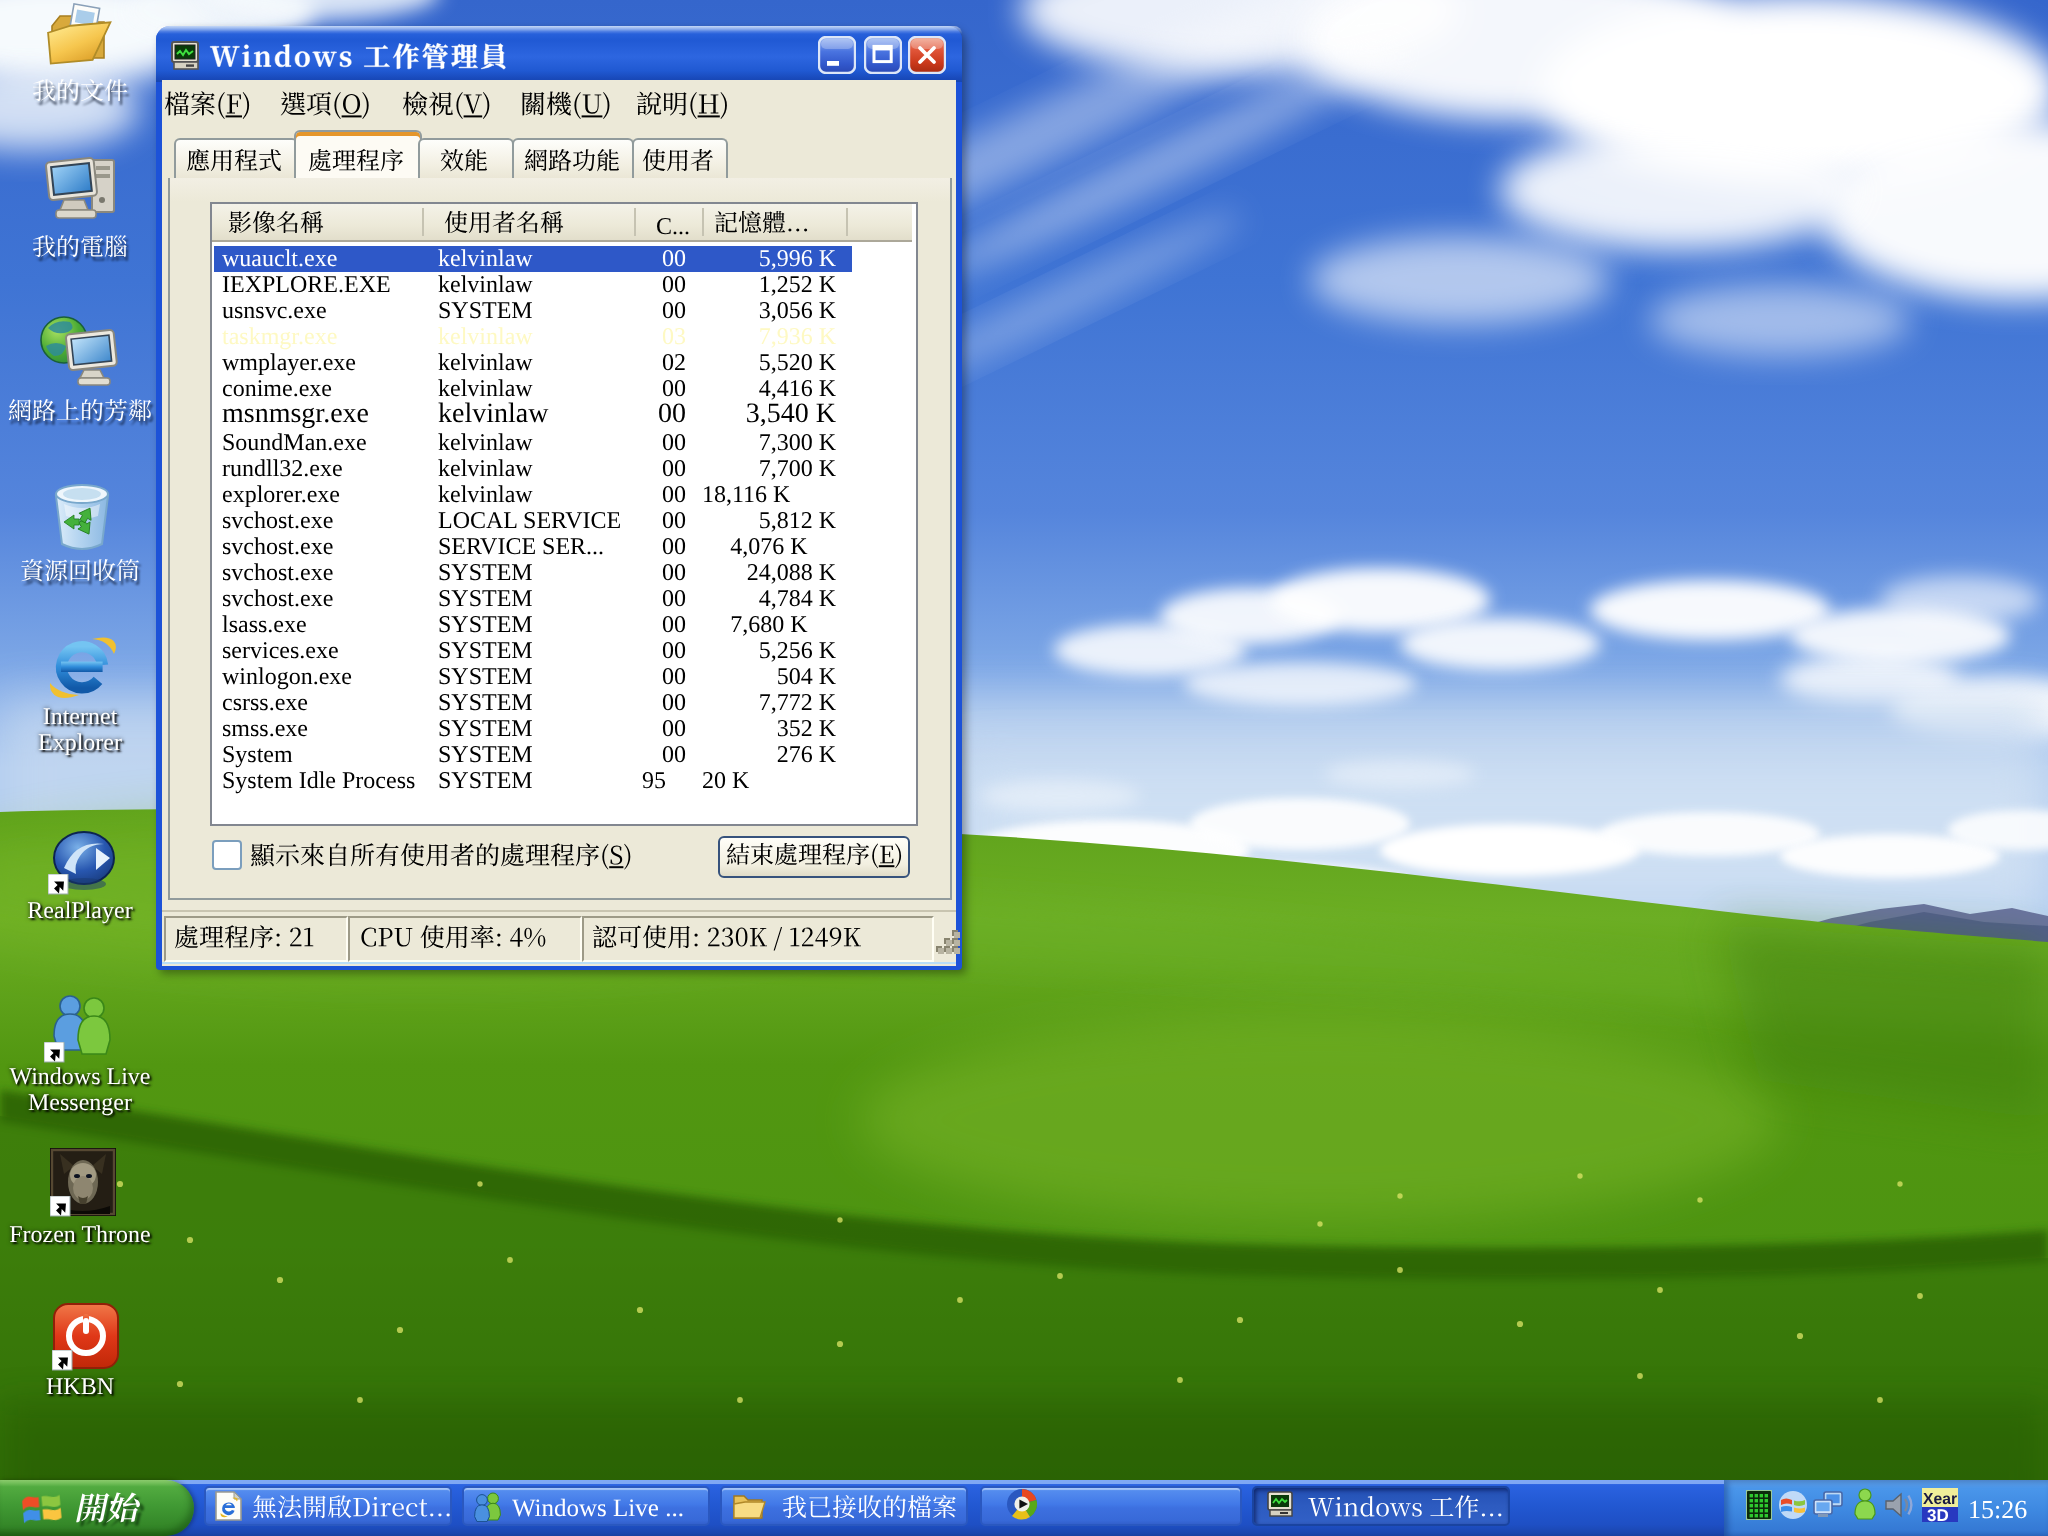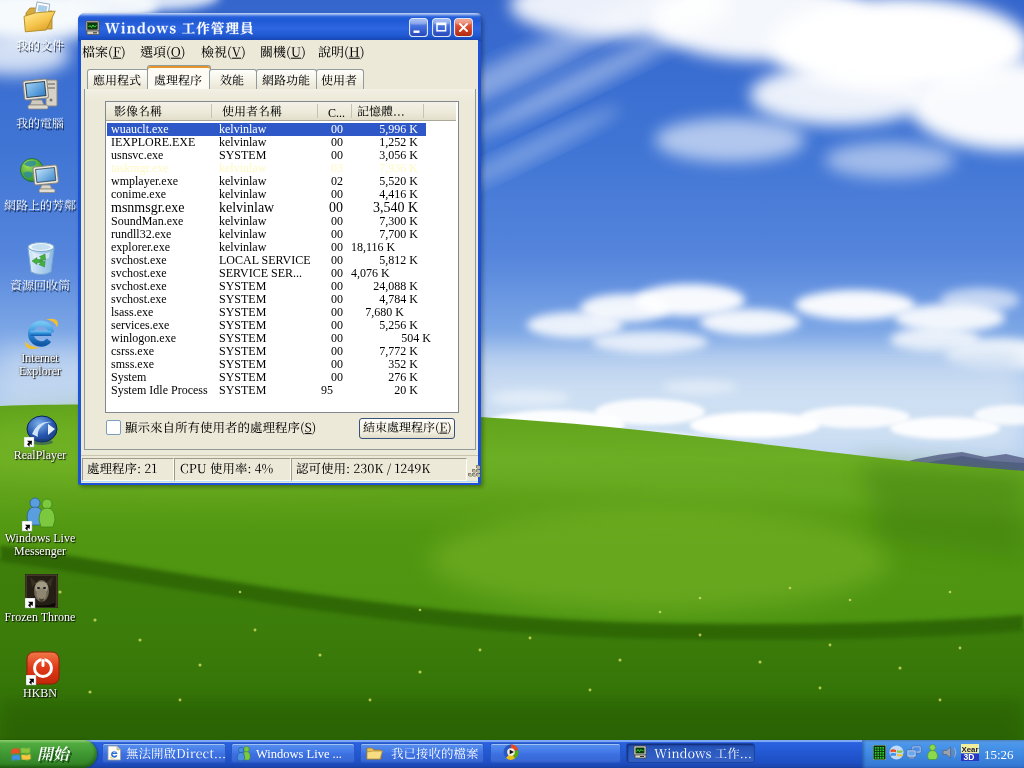--- a/index.html
+++ b/index.html
@@ -562,21 +562,21 @@
 <div class="abs" style="left:111px;top:253.7px;width:315px;height:13px;font-size:12px;line-height:13px;color:#000;white-space:nowrap">
     <span style="position:absolute;left:0">svchost.exe</span>
     <span style="position:absolute;left:108px">LOCAL SERVICE</span>
     <span style="position:absolute;left:200px;width:32px;text-align:right">00</span>
     <span style="position:absolute;left:240px;width:67px;text-align:right">5,812 K</span>
   </div>
 <div class="abs" style="left:111px;top:266.8px;width:315px;height:13px;font-size:12px;line-height:13px;color:#000;white-space:nowrap">
     <span style="position:absolute;left:0">svchost.exe</span>
     <span style="position:absolute;left:108px">SERVICE SER...</span>
     <span style="position:absolute;left:200px;width:32px;text-align:right">00</span>
-    <span style="position:absolute;left:240px;width:67px;text-align:left">4,076 K</span>
+    <span style="position:absolute;left:240px;width:67px;text-align:center">4,076 K</span>
   </div>
 <div class="abs" style="left:111px;top:279.8px;width:315px;height:13px;font-size:12px;line-height:13px;color:#000;white-space:nowrap">
     <span style="position:absolute;left:0">svchost.exe</span>
     <span style="position:absolute;left:108px">SYSTEM</span>
     <span style="position:absolute;left:200px;width:32px;text-align:right">00</span>
     <span style="position:absolute;left:240px;width:67px;text-align:right">24,088 K</span>
   </div>
 <div class="abs" style="left:111px;top:292.9px;width:315px;height:13px;font-size:12px;line-height:13px;color:#000;white-space:nowrap">
     <span style="position:absolute;left:0">svchost.exe</span>
     <span style="position:absolute;left:108px">SYSTEM</span>
@@ -592,21 +592,21 @@
 <div class="abs" style="left:111px;top:319.1px;width:315px;height:13px;font-size:12px;line-height:13px;color:#000;white-space:nowrap">
     <span style="position:absolute;left:0">services.exe</span>
     <span style="position:absolute;left:108px">SYSTEM</span>
     <span style="position:absolute;left:200px;width:32px;text-align:right">00</span>
     <span style="position:absolute;left:240px;width:67px;text-align:right">5,256 K</span>
   </div>
 <div class="abs" style="left:111px;top:332.1px;width:315px;height:13px;font-size:12px;line-height:13px;color:#000;white-space:nowrap">
     <span style="position:absolute;left:0">winlogon.exe</span>
     <span style="position:absolute;left:108px">SYSTEM</span>
     <span style="position:absolute;left:200px;width:32px;text-align:right">00</span>
-    <span style="position:absolute;left:253px;width:67px;text-align:right">504 K</span>
+    <span style="position:absolute;left:240px;width:67px;text-align:right">504 K</span>
   </div>
 <div class="abs" style="left:111px;top:345.2px;width:315px;height:13px;font-size:12px;line-height:13px;color:#000;white-space:nowrap">
     <span style="position:absolute;left:0">csrss.exe</span>
     <span style="position:absolute;left:108px">SYSTEM</span>
     <span style="position:absolute;left:200px;width:32px;text-align:right">00</span>
     <span style="position:absolute;left:240px;width:67px;text-align:right">7,772 K</span>
   </div>
 <div class="abs" style="left:111px;top:358.3px;width:315px;height:13px;font-size:12px;line-height:13px;color:#000;white-space:nowrap">
     <span style="position:absolute;left:0">smss.exe</span>
     <span style="position:absolute;left:108px">SYSTEM</span>
@@ -616,21 +616,21 @@
 <div class="abs" style="left:111px;top:371.3px;width:315px;height:13px;font-size:12px;line-height:13px;color:#000;white-space:nowrap">
     <span style="position:absolute;left:0">System</span>
     <span style="position:absolute;left:108px">SYSTEM</span>
     <span style="position:absolute;left:200px;width:32px;text-align:right">00</span>
     <span style="position:absolute;left:240px;width:67px;text-align:right">276 K</span>
   </div>
 <div class="abs" style="left:111px;top:384.4px;width:315px;height:13px;font-size:12px;line-height:13px;color:#000;white-space:nowrap">
     <span style="position:absolute;left:0">System Idle Process</span>
     <span style="position:absolute;left:108px">SYSTEM</span>
     <span style="position:absolute;left:200px;width:32px;text-align:center">95</span>
-    <span style="position:absolute;left:240px;width:67px;text-align:right">20 K</span>
+    <span style="position:absolute;left:240px;width:67px;text-align:left">20 K</span>
   </div>
 <div class="abs" style="left:106px;top:420px;width:13px;height:13px;background:#fff;
 border:1px solid #7b9ebd;border-radius:2px"></div>
 <svg style="position:absolute;left:125px;top:418.9px;overflow:visible;" width="191" height="17">
     <g transform="translate(0,13.1)">
       <path transform="scale(0.012500,-0.012500)" d="M734 72Q728 58 701 65Q679 38 644 10Q609 -17 568 -40Q527 -63 485 -78L476 -64Q510 -41 543 -11Q575 19 602 52Q629 86 645 117ZM624 131Q624 128 616 123Q609 117 597 113Q585 109 571 109H560V629V661L628 629H882V600H624ZM830 629 866 668 942 608Q932 596 904 591V140Q904 137 895 132Q886 126 873 122Q861 118 849 118H839V629ZM765 112Q826 94 865 71Q904 47 924 22Q945 -2 950 -24Q955 -45 948 -60Q942 -75 928 -79Q913 -83 894 -72Q884 -42 861 -9Q838 24 810 53Q781 83 755 103ZM779 768Q762 731 739 686Q716 642 695 614H672Q676 633 679 660Q682 687 685 716Q688 745 690 768ZM877 184V154H592V184ZM877 336V306H592V336ZM877 483V454H592V483ZM878 832Q878 832 887 825Q895 818 909 807Q922 796 937 783Q952 770 964 758Q961 742 939 742H529L521 772H830ZM135 125Q157 54 146 5Q136 -43 113 -64Q98 -77 78 -79Q58 -81 49 -65Q41 -51 48 -37Q56 -23 69 -12Q91 4 106 44Q122 84 117 125ZM432 143Q481 124 506 100Q531 75 537 53Q543 30 535 15Q528 -1 513 -5Q498 -9 482 5Q480 38 461 75Q443 112 421 136ZM324 127Q369 99 391 69Q413 40 416 15Q420 -10 412 -25Q403 -41 388 -44Q373 -46 357 -31Q358 6 343 49Q329 91 311 121ZM214 125Q253 91 269 58Q285 25 285 -2Q286 -29 275 -45Q265 -62 249 -64Q234 -65 219 -47Q227 -7 220 40Q213 87 200 120ZM449 298Q491 270 511 242Q531 213 535 190Q539 167 532 152Q525 136 511 134Q498 131 484 145Q484 181 469 222Q453 264 436 292ZM538 402Q534 394 520 389Q506 384 482 394L509 400Q490 370 460 332Q429 293 394 256Q359 218 325 190L324 202H358Q355 176 346 160Q338 144 328 140L291 213Q291 213 299 215Q307 218 312 219Q332 238 354 267Q375 296 396 329Q416 362 433 393Q449 424 458 446ZM310 206Q338 207 393 213Q448 218 507 224L508 207Q492 202 463 193Q435 184 400 174Q366 164 331 154ZM471 483Q467 475 453 469Q440 463 415 473L442 479Q428 458 407 433Q385 409 361 385Q337 362 314 345L313 357H347Q345 331 336 315Q328 300 319 295L281 366Q281 366 288 369Q296 371 299 373Q317 388 335 415Q353 443 368 473Q382 502 389 521ZM297 362Q321 362 368 364Q415 366 463 369L465 352Q453 348 428 341Q403 334 373 325Q344 317 317 310ZM217 288Q256 260 274 233Q292 207 295 184Q298 162 290 148Q283 134 270 131Q257 129 244 143Q244 177 232 217Q219 256 204 282ZM324 394Q320 386 305 383Q290 379 268 391L296 396Q275 367 241 328Q207 289 167 251Q127 213 89 184V196H121Q118 171 110 156Q102 141 93 136L55 207Q55 207 64 210Q72 212 77 214Q100 233 126 263Q151 293 176 326Q200 360 219 391Q239 423 250 447ZM71 201Q100 202 156 208Q212 213 272 219L273 203Q256 197 227 188Q198 179 163 169Q128 159 93 149ZM256 482Q252 474 238 469Q224 463 199 473L227 479Q212 458 188 433Q165 407 138 383Q111 359 85 341L84 353H118Q116 327 108 312Q99 296 90 291L52 363Q52 363 60 365Q67 367 71 369Q91 384 112 413Q132 441 149 472Q165 502 174 522ZM70 358Q95 359 145 361Q194 362 245 366L246 349Q233 345 207 338Q182 330 151 321Q120 312 90 305ZM92 813 165 782H414L446 819L516 765Q512 759 504 755Q496 751 481 748V521Q481 518 465 510Q449 503 427 503H417V752H153V512Q153 509 139 501Q125 493 102 493H92V782ZM450 561V532H131V561ZM451 670V641H128V670Z M1537 -57Q1537 -61 1521 -69Q1505 -78 1477 -78H1465V502H1537ZM1366 328Q1362 321 1354 317Q1345 313 1327 315Q1301 267 1260 212Q1220 157 1168 104Q1116 52 1055 12L1045 24Q1093 71 1135 133Q1178 194 1211 257Q1243 321 1261 374ZM1673 367Q1757 323 1812 278Q1866 234 1896 193Q1926 152 1936 120Q1945 88 1940 67Q1935 46 1918 42Q1902 37 1880 52Q1869 88 1845 129Q1821 170 1790 212Q1759 253 1725 291Q1692 329 1661 359ZM1862 572Q1862 572 1872 564Q1882 556 1897 544Q1912 532 1929 519Q1945 505 1959 492Q1955 476 1932 476H1053L1044 506H1809ZM1761 804Q1761 804 1771 797Q1780 790 1795 778Q1809 766 1826 753Q1842 739 1856 727Q1852 711 1829 711H1163L1155 740H1709Z M2053 677H2801L2852 741Q2852 741 2862 733Q2872 726 2886 714Q2901 703 2917 689Q2933 676 2947 664Q2943 648 2920 648H2062ZM2462 838 2568 827Q2566 817 2559 809Q2551 802 2532 799V-51Q2532 -56 2523 -63Q2514 -70 2502 -75Q2489 -80 2476 -80H2462ZM2532 408Q2574 324 2642 251Q2710 178 2794 125Q2878 71 2966 42L2964 32Q2943 29 2925 13Q2908 -3 2901 -29Q2816 11 2742 73Q2668 134 2611 217Q2554 300 2516 400ZM2253 494Q2305 477 2337 456Q2368 435 2382 413Q2397 392 2399 373Q2400 355 2392 343Q2384 331 2370 329Q2356 328 2340 339Q2334 364 2318 391Q2302 418 2283 443Q2263 468 2243 487ZM2462 429 2506 342Q2459 269 2388 199Q2316 128 2228 69Q2141 10 2045 -31L2036 -16Q2124 31 2206 100Q2289 169 2355 253Q2422 337 2462 429ZM2256 614 2358 582Q2355 573 2346 568Q2337 562 2321 563Q2285 461 2227 385Q2170 309 2099 262L2086 274Q2142 332 2187 420Q2232 508 2256 614ZM2704 487Q2767 467 2807 442Q2846 417 2866 392Q2887 367 2891 345Q2896 323 2890 308Q2883 294 2868 290Q2853 287 2835 299Q2825 329 2801 362Q2778 395 2749 426Q2720 457 2694 478ZM2701 614 2806 588Q2803 578 2795 572Q2786 566 2769 566Q2741 473 2694 404Q2647 335 2583 292L2571 303Q2618 357 2652 438Q2687 518 2701 614Z M3200 670V706L3277 670H3779V641H3270V-50Q3270 -54 3262 -61Q3254 -67 3241 -72Q3228 -77 3213 -77H3200ZM3740 670H3729L3769 716L3855 648Q3850 641 3839 636Q3827 630 3812 627V-49Q3811 -52 3801 -59Q3791 -65 3777 -70Q3763 -75 3750 -75H3740ZM3235 459H3775V430H3235ZM3235 242H3775V213H3235ZM3235 22H3775V-8H3235ZM3456 839 3576 818Q3574 809 3565 802Q3557 796 3540 795Q3521 763 3492 723Q3463 683 3432 650H3412Q3421 678 3430 710Q3438 743 3445 777Q3452 810 3456 839Z M4832 -52Q4832 -56 4817 -65Q4801 -74 4774 -74H4763V500H4832ZM4953 762Q4936 747 4899 762Q4857 753 4802 743Q4747 733 4686 725Q4625 718 4568 713L4564 728Q4616 742 4673 762Q4729 781 4781 802Q4832 823 4865 841ZM4636 741Q4632 733 4613 730V492Q4613 435 4609 375Q4604 315 4591 254Q4577 193 4550 134Q4523 74 4479 19Q4435 -35 4369 -81L4355 -69Q4436 12 4477 104Q4517 196 4531 294Q4545 392 4545 492V772ZM4883 570Q4883 570 4892 563Q4900 556 4914 545Q4928 534 4943 521Q4957 508 4970 496Q4966 480 4943 480H4571V510H4836ZM4488 774Q4474 760 4438 773Q4401 762 4351 748Q4302 735 4248 723Q4194 710 4144 702L4138 719Q4184 734 4234 756Q4285 778 4331 800Q4377 823 4407 841ZM4207 725Q4203 716 4185 714V443Q4185 382 4182 313Q4179 244 4166 174Q4153 104 4126 39Q4099 -27 4051 -83L4035 -72Q4074 4 4092 91Q4109 177 4113 267Q4118 357 4118 444V755ZM4368 585 4406 626 4488 562Q4483 556 4472 551Q4460 546 4445 543V259Q4445 256 4435 251Q4425 246 4413 242Q4400 238 4388 238H4378V585ZM4413 324V294H4142V324ZM4413 585V555H4142V585Z M5280 499 5306 517 5363 501H5350V323Q5350 276 5346 222Q5343 169 5329 114Q5315 59 5287 8Q5259 -44 5209 -88L5196 -76Q5235 -17 5253 50Q5270 117 5275 186Q5280 256 5280 323V501ZM5782 501V472H5308V501ZM5717 501 5754 546 5846 478Q5840 471 5827 465Q5815 459 5798 456V20Q5798 -6 5791 -27Q5784 -48 5761 -61Q5737 -73 5688 -78Q5686 -62 5681 -49Q5676 -35 5665 -26Q5653 -17 5633 -11Q5613 -4 5578 1V17Q5578 17 5594 16Q5610 15 5633 13Q5656 11 5676 10Q5696 9 5704 9Q5718 9 5723 14Q5728 19 5728 30V501ZM5773 198V169H5310V198ZM5773 353V323H5310V353ZM5527 811Q5523 802 5515 797Q5507 793 5487 793Q5462 720 5424 641Q5385 563 5333 486Q5280 409 5211 342Q5143 274 5058 222L5046 233Q5119 291 5178 364Q5238 436 5284 517Q5330 598 5363 682Q5396 765 5415 843ZM5855 742Q5855 742 5864 735Q5873 728 5888 717Q5903 705 5919 692Q5935 679 5948 666Q5944 650 5921 650H5067L5058 680H5804Z M6316 697H6821L6871 761Q6871 761 6880 753Q6889 746 6904 734Q6918 722 6934 709Q6950 696 6963 684Q6961 676 6954 672Q6947 668 6936 668H6324ZM6397 347H6858V318H6397ZM6827 559H6817L6855 600L6939 537Q6934 531 6922 525Q6911 520 6896 516V289Q6896 286 6886 280Q6876 275 6863 270Q6850 266 6838 266H6827ZM6351 559V591L6424 559H6851V530H6419V284Q6419 281 6411 275Q6402 270 6389 265Q6376 261 6361 261H6351ZM6421 260Q6454 199 6508 153Q6563 108 6634 75Q6704 43 6790 25Q6875 6 6972 1L6971 -9Q6949 -15 6932 -33Q6916 -51 6911 -78Q6782 -60 6684 -20Q6586 20 6517 86Q6448 153 6405 251ZM6590 837 6695 827Q6694 817 6686 809Q6679 802 6659 799V383Q6658 296 6639 225Q6619 153 6574 96Q6529 39 6452 -5Q6376 -49 6262 -79L6254 -62Q6381 -17 6454 44Q6528 106 6559 190Q6590 273 6590 382ZM6169 542 6201 583 6268 558Q6266 551 6259 547Q6251 542 6238 540V-56Q6238 -59 6230 -64Q6221 -69 6208 -74Q6196 -79 6182 -79H6169ZM6254 839 6362 806Q6359 796 6350 790Q6341 784 6324 785Q6291 694 6247 609Q6204 524 6154 453Q6104 381 6047 326L6033 336Q6076 397 6117 478Q6159 559 6194 651Q6229 744 6254 839Z M7167 766V776V801L7249 766H7236V462Q7236 394 7231 322Q7226 250 7208 179Q7190 108 7153 43Q7116 -23 7052 -77L7037 -67Q7095 8 7122 94Q7150 179 7158 272Q7167 366 7167 461ZM7204 533H7819V503H7204ZM7204 766H7829V738H7204ZM7198 293H7819V264H7198ZM7791 766H7780L7818 813L7908 744Q7903 737 7891 731Q7878 724 7861 721V25Q7861 -3 7854 -23Q7847 -44 7824 -57Q7800 -70 7750 -76Q7749 -59 7743 -45Q7738 -32 7728 -24Q7716 -15 7696 -9Q7675 -2 7639 3V19Q7639 19 7655 17Q7672 16 7695 14Q7718 12 7738 11Q7758 10 7766 10Q7781 10 7786 15Q7791 21 7791 33ZM7469 764H7538V-47Q7538 -51 7523 -60Q7508 -70 7481 -70H7469Z M8403 841 8506 831Q8505 821 8497 815Q8490 808 8473 805V495H8403ZM8147 692H8580L8628 752Q8628 752 8637 745Q8646 738 8660 727Q8674 716 8689 703Q8705 690 8717 678Q8713 662 8692 662H8155ZM8045 511H8814L8864 574Q8864 574 8874 567Q8883 559 8897 548Q8912 536 8927 523Q8943 510 8957 498Q8953 483 8930 483H8054ZM8820 810 8910 745Q8904 738 8894 736Q8884 735 8867 742Q8805 664 8718 585Q8632 506 8525 433Q8417 360 8294 298Q8171 236 8036 192L8028 208Q8153 259 8271 328Q8388 397 8492 477Q8595 557 8679 642Q8763 727 8820 810ZM8284 355V388L8358 355H8770V326H8353V-55Q8353 -58 8344 -64Q8336 -70 8323 -74Q8309 -79 8294 -79H8284ZM8724 355H8714L8752 397L8836 333Q8832 327 8820 321Q8809 315 8794 312V-48Q8793 -51 8783 -57Q8773 -62 8759 -66Q8746 -71 8734 -71H8724ZM8320 191H8765V163H8320ZM8320 17H8765V-13H8320Z M9154 -23Q9154 -27 9147 -33Q9140 -38 9128 -43Q9115 -47 9100 -47H9088V660V694L9159 660H9391V631H9154ZM9337 812Q9330 791 9299 791Q9287 768 9271 740Q9256 713 9240 686Q9224 659 9211 638H9186Q9192 663 9199 698Q9207 734 9214 771Q9222 808 9227 838ZM9833 661 9876 707 9957 638Q9951 632 9941 628Q9932 624 9914 622Q9911 483 9907 372Q9902 261 9894 179Q9886 97 9873 45Q9861 -7 9842 -28Q9822 -54 9792 -66Q9761 -77 9724 -77Q9724 -60 9720 -46Q9716 -32 9705 -24Q9693 -14 9665 -5Q9636 3 9605 8L9606 25Q9629 23 9657 21Q9686 18 9711 16Q9735 14 9747 14Q9762 14 9770 17Q9778 20 9785 28Q9805 47 9817 129Q9828 211 9835 347Q9842 482 9845 661ZM9348 660 9387 702 9469 638Q9464 632 9453 627Q9441 622 9426 618V6Q9426 3 9416 -3Q9407 -8 9394 -13Q9381 -18 9369 -18H9358V660ZM9544 455Q9605 429 9642 399Q9680 368 9697 339Q9715 310 9718 286Q9720 261 9711 246Q9702 231 9686 228Q9670 225 9651 241Q9646 275 9627 313Q9608 351 9583 386Q9558 422 9533 448ZM9891 661V632H9572L9585 661ZM9709 806Q9706 798 9697 792Q9688 786 9671 787Q9633 677 9578 581Q9524 486 9457 421L9443 431Q9475 481 9505 546Q9535 611 9560 686Q9585 761 9602 838ZM9401 381V352H9124V381ZM9401 88V58H9124V88Z M10702 609Q10702 609 10716 599Q10731 590 10751 576Q10772 563 10788 550Q10787 534 10764 532L10233 478L10223 507L10662 550ZM10299 263Q10325 179 10360 127Q10395 75 10443 48Q10492 20 10555 11Q10619 1 10701 1Q10723 1 10758 1Q10793 1 10831 1Q10870 1 10906 1Q10941 2 10966 2V-12Q10948 -15 10938 -28Q10928 -42 10927 -62Q10908 -62 10878 -62Q10847 -62 10813 -62Q10779 -62 10748 -62Q10717 -62 10696 -62Q10610 -62 10545 -49Q10479 -36 10430 -2Q10381 32 10345 95Q10310 157 10284 256ZM10414 394Q10412 386 10404 382Q10397 378 10378 378Q10361 326 10336 273Q10310 219 10276 170Q10242 121 10200 84L10185 94Q10217 133 10243 186Q10270 240 10289 299Q10309 359 10319 413ZM10738 318 10773 355 10842 294Q10834 286 10808 281V126Q10808 119 10810 116Q10813 114 10820 114H10843Q10849 114 10854 114Q10859 114 10863 114Q10866 114 10869 115Q10872 116 10874 120Q10878 126 10884 145Q10889 164 10894 185H10906L10909 119Q10922 114 10926 108Q10931 103 10931 94Q10931 76 10911 68Q10891 59 10838 59H10802Q10778 59 10766 65Q10754 70 10750 82Q10746 94 10746 112V318ZM10458 308 10497 346 10565 284Q10556 272 10526 272Q10500 183 10452 115Q10405 46 10327 -2Q10248 -50 10128 -77L10122 -61Q10228 -27 10298 24Q10368 76 10408 147Q10449 217 10467 308ZM10499 308V278H10304L10316 308ZM10783 318V289H10629V318ZM10538 600Q10536 581 10509 576V460Q10509 451 10516 448Q10522 445 10553 445H10669Q10703 445 10733 445Q10763 445 10774 446Q10781 447 10787 447Q10794 447 10798 448Q10803 448 10810 450Q10816 451 10821 452H10830L10834 452Q10853 447 10860 442Q10867 437 10867 427Q10867 412 10852 404Q10837 396 10793 393Q10749 390 10663 390H10542Q10499 390 10478 395Q10457 400 10450 414Q10443 427 10443 451V610ZM10830 651 10872 694 10948 620Q10943 616 10933 614Q10924 612 10910 611Q10892 590 10863 563Q10834 536 10810 519L10796 526Q10803 543 10812 565Q10821 588 10829 612Q10837 635 10841 651ZM10602 328V351L10677 318H10665V268Q10665 244 10660 215Q10655 185 10640 155Q10625 124 10594 96Q10563 68 10511 45L10501 59Q10546 92 10567 127Q10589 163 10596 199Q10602 235 10602 268V318ZM10130 661V686L10211 651H10198V427Q10198 370 10195 304Q10191 238 10177 170Q10164 102 10136 38Q10107 -26 10057 -81L10042 -71Q10083 3 10102 87Q10120 171 10125 257Q10130 344 10130 427V651ZM10759 806Q10759 806 10768 799Q10778 791 10792 780Q10807 769 10822 756Q10838 743 10851 731Q10848 715 10825 715H10481V744H10709ZM10885 651V622H10157V651ZM10549 827Q10548 817 10540 809Q10531 802 10512 800V635H10443V837Z M11393 191H11805L11852 253Q11852 253 11861 245Q11869 238 11883 227Q11896 216 11911 203Q11926 190 11938 178Q11935 162 11911 162H11401ZM11296 -14H11842L11891 51Q11891 51 11901 44Q11910 37 11924 25Q11938 13 11954 -1Q11969 -15 11982 -27Q11980 -35 11973 -39Q11966 -43 11956 -43H11303ZM11435 571H11875V542H11435ZM11435 374H11875V345H11435ZM11613 767H11681V-32H11613ZM11837 767H11827L11866 809L11949 745Q11944 739 11933 734Q11921 728 11906 725V326Q11906 323 11897 317Q11887 311 11874 306Q11860 302 11848 302H11837ZM11398 767V801L11472 767H11878V738H11466V305Q11466 302 11458 296Q11450 290 11437 286Q11424 282 11409 282H11398ZM11041 734H11258L11305 796Q11305 796 11314 788Q11324 781 11337 770Q11350 759 11365 746Q11381 733 11392 721Q11389 705 11366 705H11049ZM11044 463H11262L11304 521Q11304 521 11317 509Q11329 498 11347 481Q11364 465 11378 449Q11374 434 11353 434H11052ZM11029 108Q11058 115 11114 133Q11170 151 11240 175Q11311 200 11386 226L11391 212Q11336 182 11260 140Q11183 97 11084 47Q11080 28 11063 21ZM11167 734H11237V146L11167 123Z M12413 188H12806L12853 247Q12853 247 12861 240Q12870 233 12883 223Q12896 212 12911 199Q12925 187 12938 175Q12935 159 12911 159H12421ZM12353 -15H12844L12892 46Q12892 46 12901 39Q12909 32 12923 20Q12937 9 12952 -4Q12967 -16 12979 -29Q12975 -44 12953 -44H12361ZM12631 358H12702V-29H12631ZM12821 445 12904 368Q12887 354 12850 369Q12796 357 12725 344Q12654 331 12578 321Q12501 311 12428 306L12423 323Q12475 333 12531 348Q12587 362 12641 379Q12694 396 12741 413Q12788 429 12821 445ZM12039 546H12306L12350 602Q12350 602 12363 591Q12376 579 12395 563Q12414 547 12429 532Q12425 516 12402 516H12047ZM12197 544H12272V528Q12243 410 12185 308Q12127 206 12042 125L12029 139Q12071 194 12103 261Q12135 327 12159 399Q12182 472 12197 544ZM12203 737 12272 764V-55Q12272 -57 12265 -63Q12257 -69 12244 -73Q12232 -78 12215 -78H12203ZM12266 459Q12316 440 12346 418Q12376 395 12390 373Q12404 351 12406 333Q12407 315 12399 303Q12391 292 12377 290Q12363 289 12347 301Q12341 326 12326 353Q12311 381 12292 407Q12273 433 12254 452ZM12332 838 12419 767Q12412 760 12399 760Q12386 759 12368 765Q12329 750 12276 736Q12222 721 12162 709Q12102 696 12043 689L12038 705Q12092 721 12147 744Q12203 766 12252 792Q12301 817 12332 838ZM12490 531H12854V502H12490ZM12454 769V802L12526 769H12856V741H12521V470Q12521 467 12512 461Q12504 456 12491 451Q12479 447 12464 447H12454ZM12815 769H12807L12843 810L12923 749Q12919 743 12908 738Q12898 732 12885 730V483Q12885 479 12874 474Q12864 468 12851 464Q12838 459 12826 459H12815Z M13442 843Q13499 830 13532 811Q13566 792 13583 772Q13599 751 13601 732Q13603 713 13595 700Q13586 686 13571 684Q13555 681 13536 693Q13528 716 13511 743Q13494 769 13473 793Q13452 817 13433 835ZM13132 691V716L13215 681H13202V439Q13202 378 13198 310Q13193 242 13178 173Q13163 104 13131 39Q13100 -26 13044 -81L13030 -71Q13077 4 13098 89Q13120 174 13126 263Q13132 352 13132 438V681ZM13871 745Q13871 745 13880 737Q13889 730 13904 718Q13918 706 13934 693Q13950 680 13962 667Q13959 651 13936 651H13175V681H13822ZM13404 497Q13471 492 13516 478Q13561 463 13589 444Q13616 426 13628 407Q13639 388 13637 373Q13636 358 13624 351Q13612 345 13593 351Q13575 376 13542 402Q13508 428 13469 450Q13431 472 13396 485ZM13602 17Q13602 -9 13595 -29Q13587 -50 13563 -62Q13540 -75 13491 -79Q13490 -64 13484 -52Q13479 -40 13468 -32Q13456 -24 13435 -18Q13413 -11 13375 -7V7Q13375 7 13393 6Q13410 5 13433 3Q13457 1 13478 0Q13500 -1 13508 -1Q13522 -1 13527 4Q13532 9 13532 18V347H13602ZM13831 347 13875 390 13952 316Q13942 308 13912 306Q13896 287 13870 263Q13845 240 13818 218Q13791 195 13767 179L13754 187Q13768 208 13785 237Q13803 267 13818 297Q13833 326 13842 347ZM13734 580 13781 624 13859 548Q13853 543 13844 542Q13834 540 13817 539Q13790 517 13748 493Q13706 468 13661 445Q13617 422 13581 407L13569 415Q13597 437 13631 466Q13666 496 13697 526Q13728 557 13746 580ZM13865 347V317H13243L13234 347ZM13774 580V551H13301L13292 580Z M14165 303Q14165 210 14181 130Q14197 51 14235 -28Q14272 -106 14337 -197L14318 -214Q14204 -98 14148 27Q14092 152 14092 303Q14092 454 14148 579Q14204 704 14318 820L14337 803Q14271 712 14233 633Q14196 555 14180 476Q14165 397 14165 303Z M14632 -16Q14571 -16 14514 1Q14457 18 14420 41L14426 193H14468L14501 26L14454 48L14448 80Q14497 45 14535 33Q14573 20 14626 20Q14707 20 14756 56Q14805 93 14805 164Q14805 201 14792 227Q14779 254 14748 276Q14717 298 14663 320L14620 338Q14530 375 14484 426Q14437 477 14437 554Q14437 618 14469 660Q14500 703 14554 724Q14607 746 14672 746Q14730 746 14773 732Q14817 718 14854 691L14849 548H14805L14774 708L14822 685L14825 653Q14786 684 14754 697Q14722 709 14678 709Q14609 709 14564 676Q14518 643 14518 578Q14518 521 14552 487Q14585 453 14643 429L14689 410Q14765 378 14808 346Q14852 315 14870 277Q14888 239 14888 188Q14888 125 14856 79Q14825 33 14767 8Q14710 -16 14632 -16Z M15140 303Q15140 397 15124 476Q15108 555 15071 634Q15033 713 14968 803L14987 820Q15101 704 15157 579Q15213 454 15213 303Q15213 152 15157 27Q15101 -98 14987 -214L14968 -197Q15034 -106 15071 -27Q15109 51 15124 131Q15140 210 15140 303Z" fill="#000"></path>
     </g>
     <rect x="179.6" y="14.1" width="7.1" height="1" fill="#000"></rect>
   </svg>
 <div class="abs" style="left:359px;top:418px;width:94px;height:19px;

